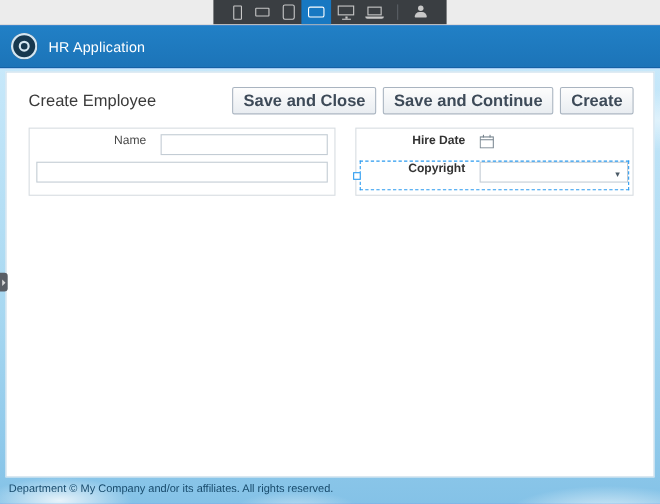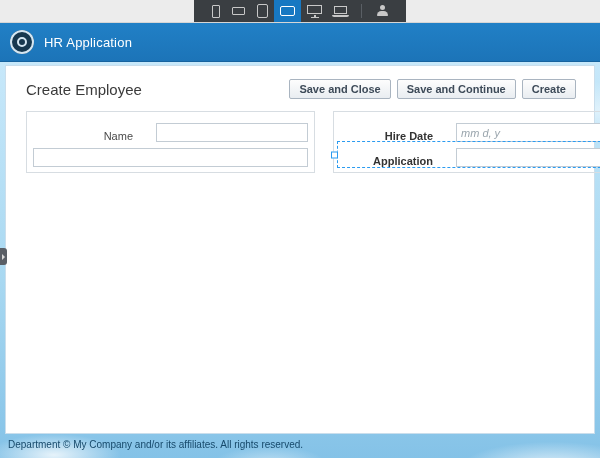--- a/index.html
+++ b/index.html
@@ -49,29 +49,29 @@
       radial-gradient(ellipse 80px 24px  at 45% 101%, rgba(255,255,255,.45), rgba(255,255,255,0) 70%),
       radial-gradient(ellipse 120px 40px at 100% 12%, rgba(255,255,255,.5), rgba(255,255,255,0) 70%),
       linear-gradient(180deg, #c7e8fa 0%, #a8d8f1 55%, #84c2e7 100%);
   }
   .panel { position:absolute; left:5px; right:5px; top:3px; height:369px; background:#ffffff;
            border:1px solid #cadeec; box-sizing:border-box; }
 
   .panel-header { display:flex; justify-content:space-between; align-items:center; padding:13px 18px 0 20px; }
   .page-title { font-size:15px; color:#3a3a3a; }
   .btn-group { display:flex; gap:6px; }
-  .btn { font-family:"Liberation Sans", sans-serif; font-size:11px; font-weight:bold; color:#3d4a58;
+  .btn { font-family:"Liberation Sans", sans-serif; font-size:15px; font-weight:bold; color:#3d4a58;
          background:linear-gradient(#fdfdfd,#e9edf1); border:1px solid #a9b4c0; border-radius:2px;
          padding:3px 9px; cursor:pointer; }
 
   .forms { display:flex; gap:18px; padding:12px 18px 0 20px; }
   .form-box { border:1px solid #d7dde2; box-sizing:border-box; padding:5px 6px; }
   .form-box.left-box { flex:0 0 268px; }
   .form-box.right-box { flex:1; padding:5px 4px; }
-  .frow { display:flex; align-items:flex-end; height:25px; gap:23px; position:relative; }
+  .frow { display:flex; align-items:flex-start; height:25px; gap:13px; position:relative; }
   .flabel { flex:0 0 100px; text-align:right; font-size:11px; color:#4a4a4a; }
   .right-box .flabel { flex:0 0 95px; font-weight:bold; color:#333; }
   .finput { flex:1; height:17px; border:1px solid #c3ccd4; font-size:11px; padding:0 4px;
             font-family:"Liberation Sans", sans-serif; min-width:0; }
   .finput.date::placeholder { font-style:italic; color:#9aa5ad; }
   .cal { flex:0 0 14px; display:flex; align-items:center; cursor:pointer; }
   .fselect { flex:1; height:17px; border:1px solid #c3ccd4; background:#fff; display:flex;
              align-items:center; justify-content:flex-end; padding:0 5px; cursor:pointer; }
   .arrow::after { content:"▼"; font-size:7px; color:#4a5a66; }
 
@@ -145,33 +145,32 @@
             <input class="finput" type="text" style="">
           </div>
           <div class="frow">
             <input class="finput" type="text" style="">
           </div>
         </div>
 
         <div class="form-box right-box">
           <div class="frow">
             <label class="flabel">Hire Date</label>
-            <input class="finput date" type="text" placeholder="mm d, y" style="">
             <span class="cal">
               <svg width="13" height="13" viewBox="0 0 13 13">
                 <rect x="0.5" y="2.5" width="12" height="10" fill="none" stroke="#76838e"></rect>
                 <line x1="0.5" y1="5" x2="12.5" y2="5" stroke="#76838e"></line>
                 <line x1="3.5" y1="0.5" x2="3.5" y2="3" stroke="#76838e"></line>
                 <line x1="9.5" y1="0.5" x2="9.5" y2="3" stroke="#76838e"></line>
               </svg>
             </span>
           </div>
           <div class="frow selected">
             <span class="handle hl"></span>
-            <label class="flabel">Application</label>
+            <label class="flabel">Copyright</label>
             <div class="fselect">
               <span class="arrow"></span>
             </div>
 
           </div>
         </div>
 
       </div>
     </div>
 

